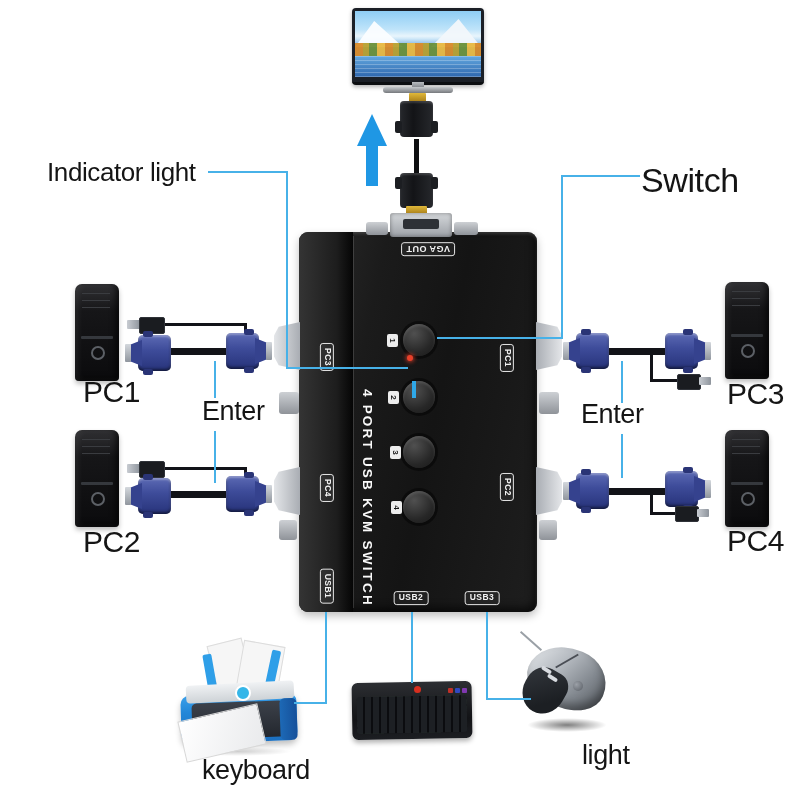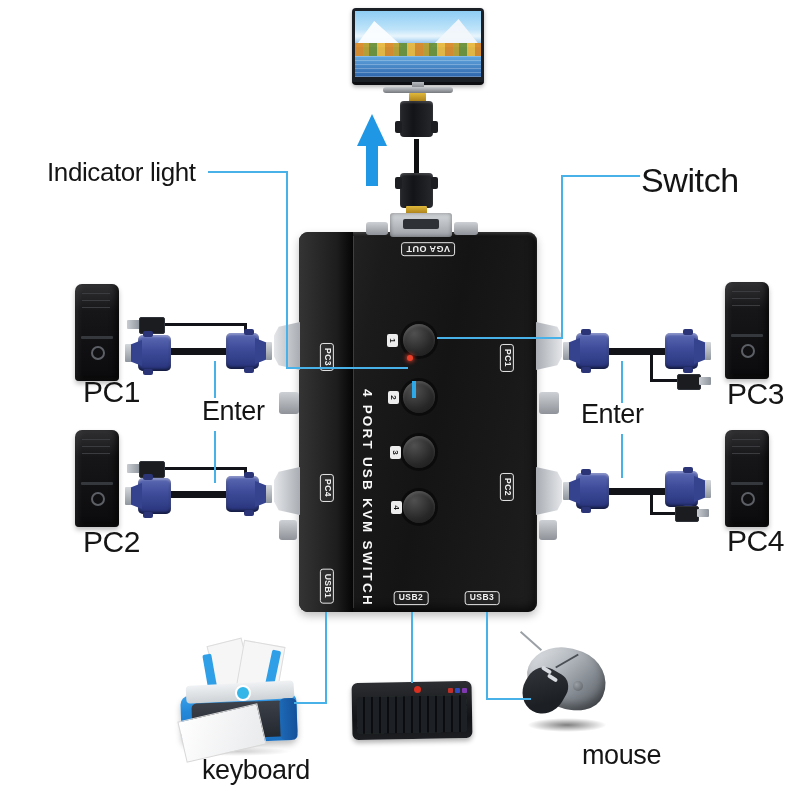--- a/index.html
+++ b/index.html
@@ -364,15 +364,15 @@
   <div class="kb-ind" style="left:462px;top:688px;background:#8038b0;"></div>
 
   <div class="abs" id="mouse-shadow"></div>
   <div class="abs" id="mouse-cable"></div>
   <div class="abs" id="mouse-body"></div>
   <div class="abs" id="mouse-thumb"></div>
   <div class="abs" id="mouse-split"></div>
   <div class="mouse-sbtn" style="left:541px;top:668px;"></div>
   <div class="mouse-sbtn" style="left:547px;top:676px;"></div>
   <div class="abs" id="mouse-logo"></div>
-  <div class="lbl" style="left:582px;top:740px;">mouse</div>
+  <div class="lbl" style="left:582px;top:740px;">light</div>
 
 </div>
 
 </body></html>

